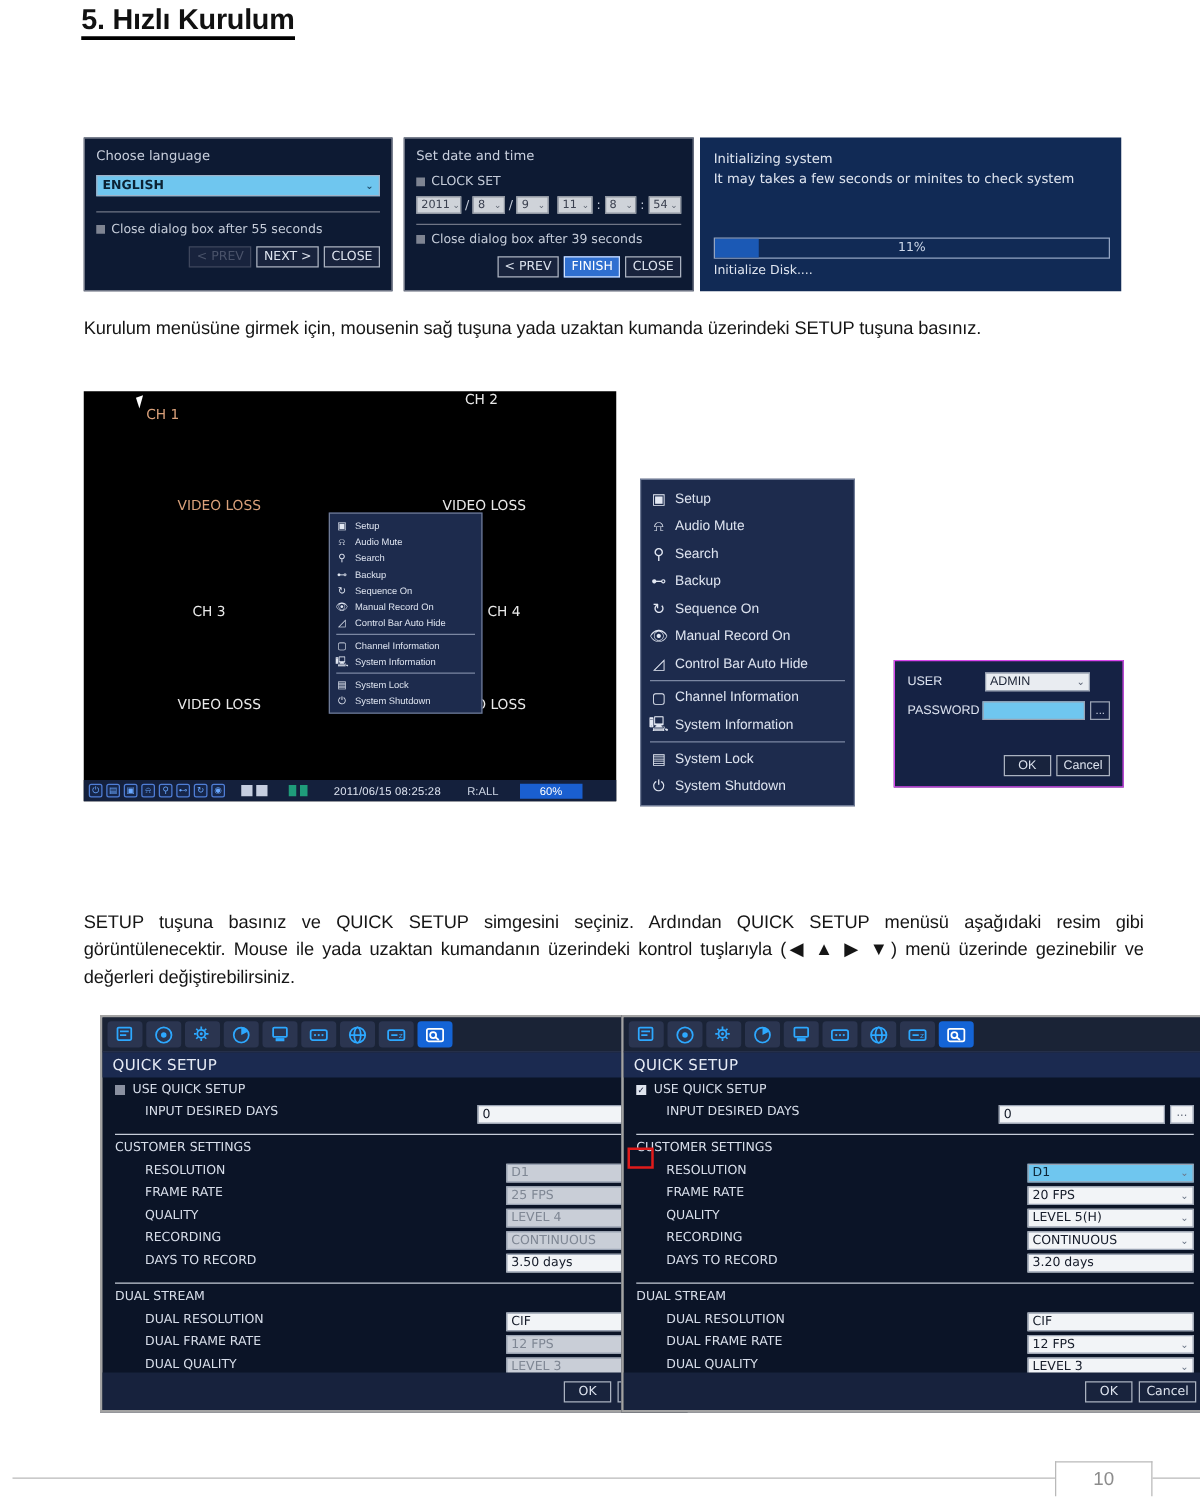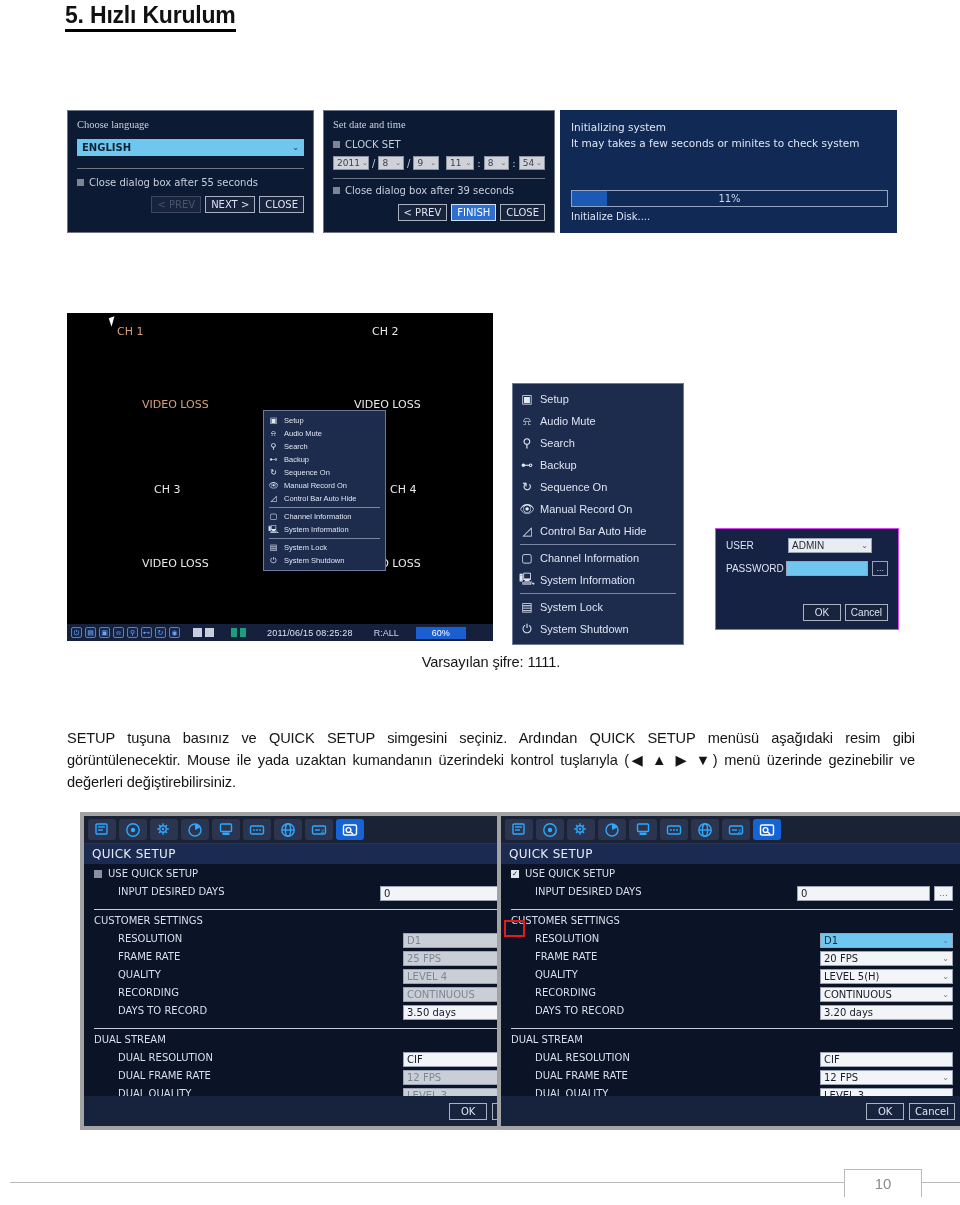--- a/index.html
+++ b/index.html
@@ -35,21 +35,21 @@
     position: absolute;
     background: #0d1a33;
     border: 1px solid #6f7585;
     color: #d5dae6;
     font-size: 9px;
     font-family: "DejaVu Sans", sans-serif;
   }
 
   
   #dlg-language { left: 57px; top: 110px; width: 247px; height: 123px; padding: 8px 9px; }
-  .dlg-title { font-size: 10.5px; color: #c8cfdd; margin-bottom: 9px; font-family: Liberation Serif, serif; }
+  .dlg-title { font-size: 10.5px; color: #c8cfdd; margin-bottom: 9px; }
   .combo {
     height: 17px; background: #6fc6ef;
     border: 1px solid #9fb2c8; color: #0b2233;
     font-size: 10px; display: flex; align-items: center;
     padding: 0 4px; justify-content: space-between;
     font-weight: bold;
   }
   .combo .arrow { font-size: 8px; color: #22506d; }
   .dlg-sep { height: 1px; background: #6f7585; margin: 12px 0 8px 0; }
   .chkline { display: flex; align-items: center; gap: 5px; font-size: 10px; color: #c6cdda; }
@@ -171,21 +171,21 @@
   .login-dots {
     margin-left: 4px; width: 16px; height: 15px; border: 1px solid #9aa3b3;
     background: #152244; color: #cfd6e4; font-size: 9px; text-align: center;
     line-height: 12px;
   }
   .login-btns { position: absolute; right: 10px; bottom: 8px; display: flex; gap: 4px; }
 
   
   .qs-panel {
     position: absolute; top: 812px; width: 470px; height: 318px;
-    background: #0b1427; border: 4px solid #a3a3a3;
+    background: #0b1427; border: 2px solid #a3a3a3;
     font-family: "DejaVu Sans", sans-serif;
   }
   #qs-left  { left: 70px; }
   #qs-right { left: 487px; }
 
   .qs-toolbar {
     height: 28px; background: #1a2336; display: flex; align-items: center;
     padding: 0 4px; gap: 3px; border-bottom: 1px solid #2a3консоль;
     border-bottom: 1px solid #2a3450;
   }
@@ -328,25 +328,26 @@
   <div class="dvrbox" id="dlg-init">
     <div class="init-line">Initializing system</div>
     <div class="init-line">It may takes a few seconds or minites to check system</div>
     <div class="progress-wrap">
       <div class="progress-fill" style="width: 11%;"></div>
       <div class="progress-label">11%</div>
     </div>
     <div class="init-foot">Initialize Disk....</div>
   </div>
 
+  <div class="para para-setup">Kurulum menüsüne girmek için, mousenin sağ tuşuna yada uzaktan kumanda üzerindeki SETUP tuşuna basınız.</div>
 
   <div id="dvr-live">
     <div class="cursor-arrow"></div>
     <div class="ch-label ch-amber" style="left:50px;top:12px">CH 1</div>
-    <div class="ch-label ch-white" style="left:305px;top:12px">CH 2</div>
+    <div class="ch-label ch-white" style="left:305px;top:0">CH 2</div>
     <div class="ch-label ch-amber" style="left:75px;top:85px">VIDEO LOSS</div>
     <div class="ch-label ch-white" style="left:287px;top:85px">VIDEO LOSS</div>
     <div class="ch-label ch-white" style="left:87px;top:170px">CH 3</div>
     <div class="ch-label ch-white" style="left:323px;top:170px">CH 4</div>
     <div class="ch-label ch-white" style="left:75px;top:244px">VIDEO LOSS</div>
     <div class="ch-label ch-white" style="left:287px;top:244px">VIDEO LOSS</div>
 
     <div class="status-bar">
       <span class="sb-ic">⏻</span>
       <span class="sb-ic">▤</span>
@@ -478,21 +479,20 @@
         <span></span>
       </div>
       <div class="login-dots">...</div>
     </div>
     <div class="login-btns">
       <div class="dvrbtn">OK</div>
       <div class="dvrbtn">Cancel</div>
     </div>
   </div>
 
-  <div class="para para-pass">Varsayılan şifre: 1111.</div>
   <div class="para para-quick">SETUP tuşuna basınız ve QUICK SETUP simgesini seçiniz. Ardından QUICK SETUP menüsü aşağıdaki resim gibi görüntülenecektir. Mouse ile yada uzaktan kumandanın üzerindeki kontrol tuşlarıyla (◀ ▲ ▶ ▼) menü üzerinde gezinebilir ve değerleri değiştirebilirsiniz.</div>
 
   <div class="qs-panel" id="qs-left">
       <div class="qs-toolbar">
         <div class="qs-ic">
           <svg width="16" height="15" viewBox="0 0 16 15">
             <rect x="2" y="2" width="11" height="10" rx="1" stroke="#2da8ff" fill="none" stroke-width="1.4"></rect>
             <line x1="4" y1="5" x2="11" y2="5" stroke="#2da8ff" fill="none" stroke-width="1.4"></line>
             <line x1="4" y1="8" x2="9" y2="8" stroke="#2da8ff" fill="none" stroke-width="1.4"></line>
           </svg>

